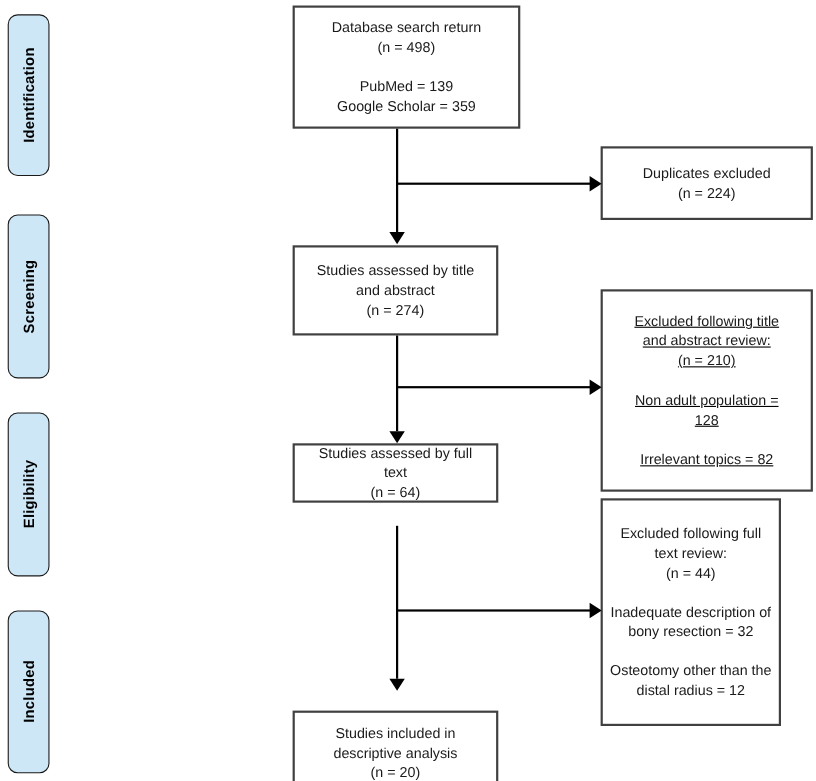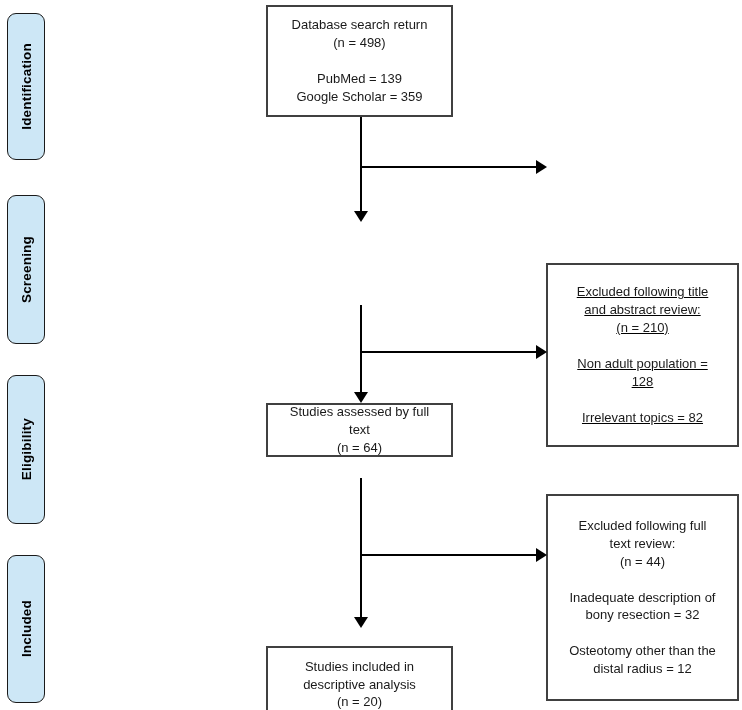--- a/index.html
+++ b/index.html
@@ -95,49 +95,58 @@
   <div class="stage" style="top:195px;height:149px;">
     <span class="stage-label">Screening</span>
   </div>
   <div class="stage" style="top:375px;height:149px;">
     <span class="stage-label">Eligibility</span>
   </div>
   <div class="stage" style="top:555px;height:148px;">
     <span class="stage-label">Included</span>
   </div>
 
-  <div class="fbox" style="left:266px;top:5px;width:187px;height:112px;">
+  <div class="fbox" style="left:266px;top:5px;width:207px;height:112px;">
     <span class="box-text">Database search return
 (n = 498)
 
 PubMed = 139
 Google Scholar = 359</span>
+  </div>
+  <div class="fbox" style="left:266px;top:223px;width:187px;height:82px;">
+    <span class="box-text">Studies assessed by title
+and abstract
+(n = 274)</span>
   </div>
   <div class="fbox" style="left:266px;top:403px;width:187px;height:54px;">
     <span class="box-text">Studies assessed by full
 text
 (n = 64)</span>
   </div>
   <div class="fbox" style="left:266px;top:646px;width:187px;height:77px;">
     <span class="box-text">Studies included in
 descriptive analysis
 (n = 20)</span>
   </div>
 
+  <div class="fbox" style="left:546px;top:133px;width:193px;height:67px;">
+    <span class="box-text">Duplicates excluded
+(n = 224)</span>
+  </div>
   <div class="fbox" style="left:546px;top:263px;width:193px;height:184px;text-decoration:underline;">
     <span class="box-text">Excluded following title
 and abstract review:
 (n = 210)
 
 Non adult population =
 128
 
 Irrelevant topics = 82</span>
   </div>
-  <div class="fbox" style="left:546px;top:453px;width:193px;height:207px;margin-top:41px;">
+  <div class="fbox" style="left:546px;top:453px;width:164px;height:207px;">
     <span class="box-text">Excluded following full
 text review:
 (n = 44)
 
 Inadequate description of
 bony resection = 32
 
 Osteotomy other than the
 distal radius = 12</span>
   </div>

